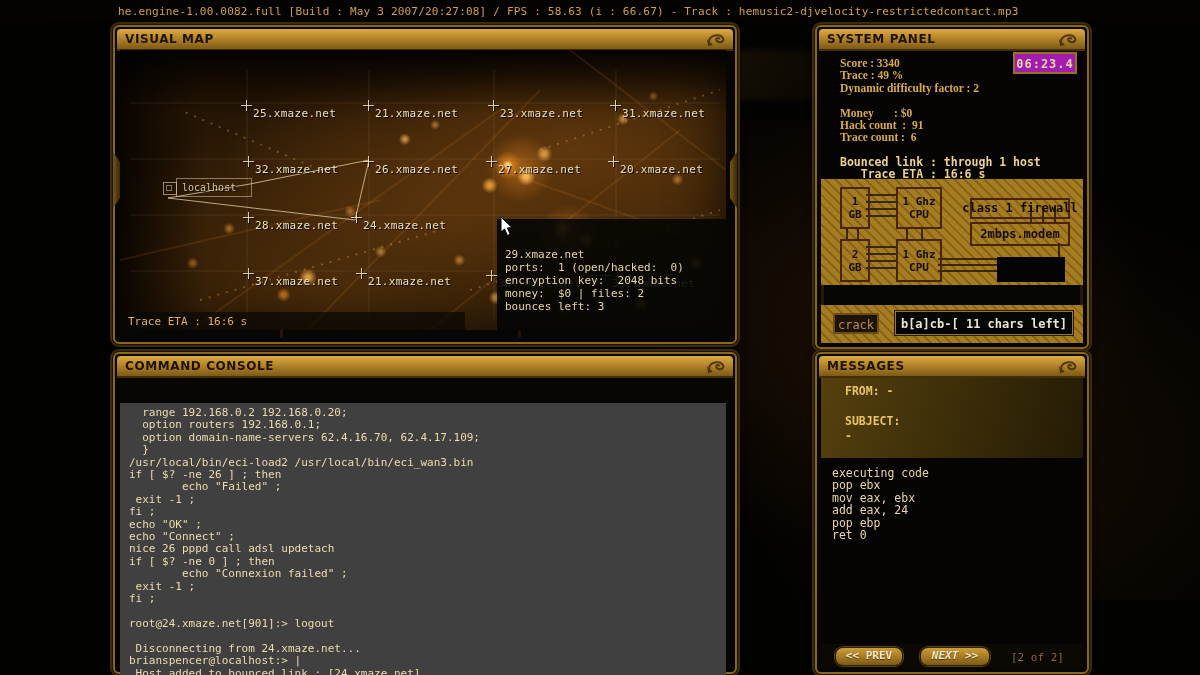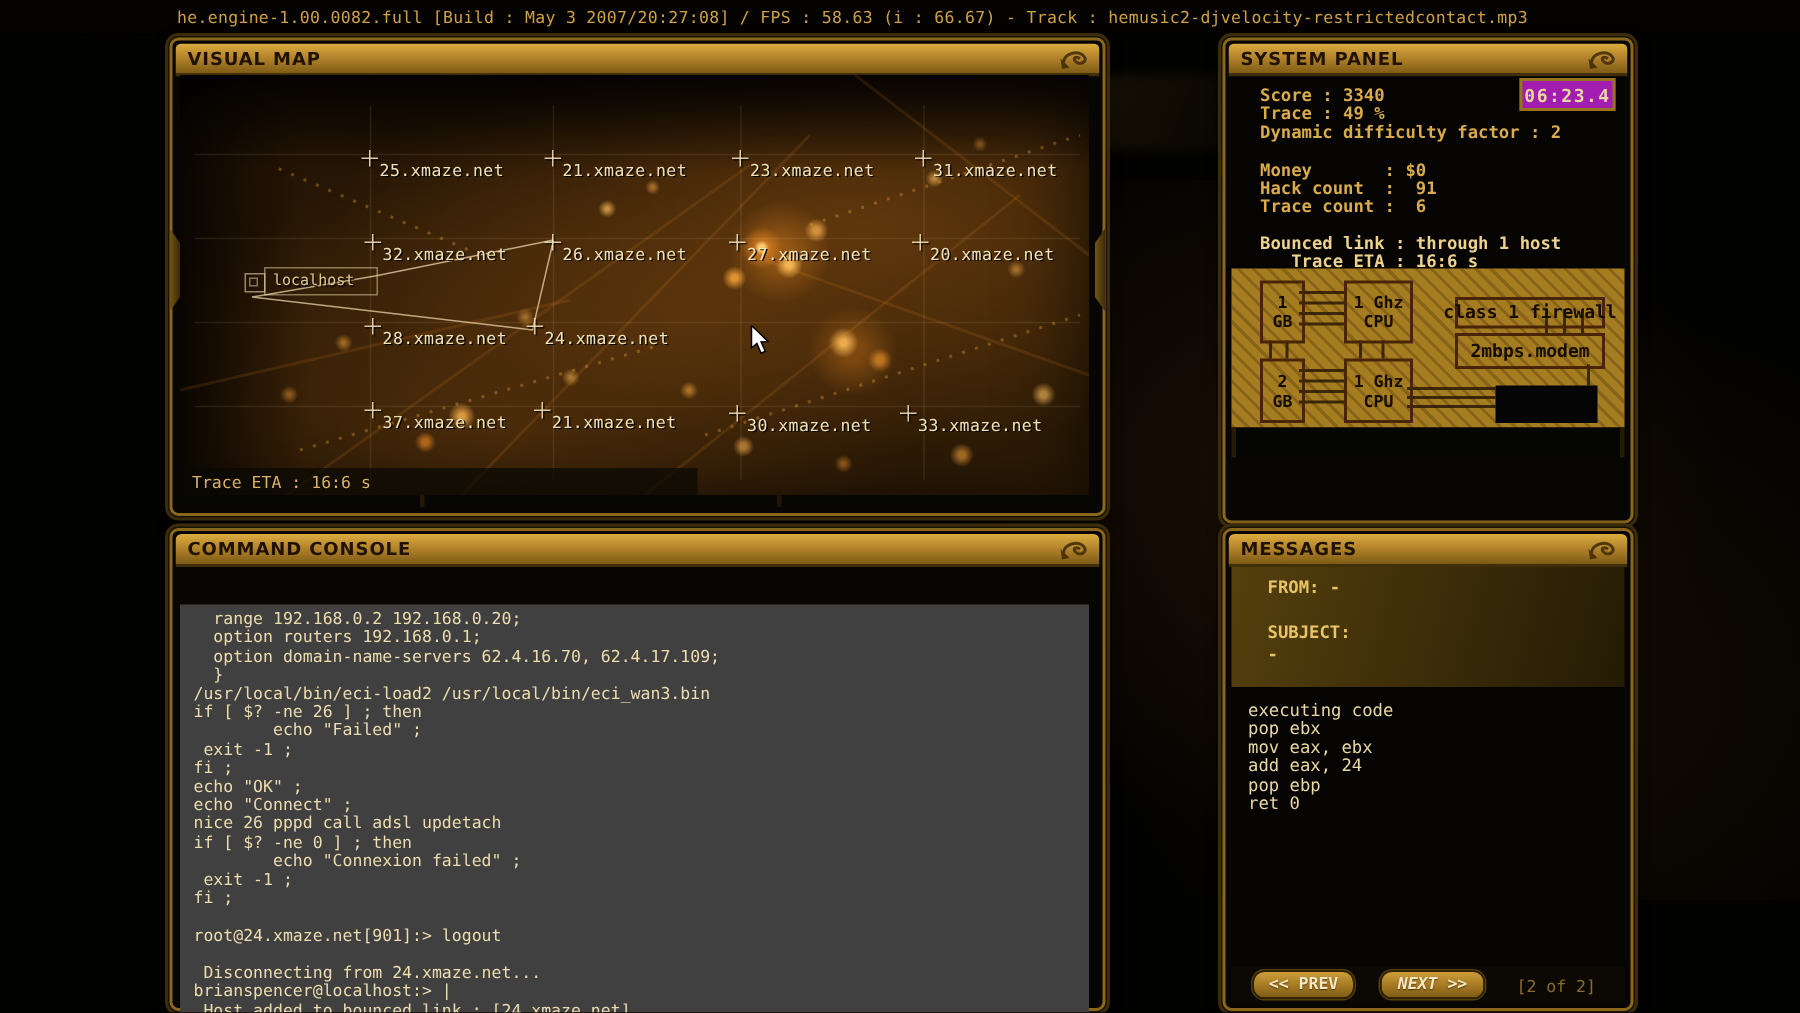--- a/index.html
+++ b/index.html
@@ -93,21 +93,21 @@
   
   #command-console{left:113px;top:352px;width:620px;height:318px;}
   #console-body{position:absolute;left:5px;top:23px;width:606px;height:291px;background:#404040;margin-top:26px;}
   #console-text{position:absolute;left:9px;top:4px;margin:0;font-family:"DejaVu Sans Mono",monospace;
       font-size:11px;line-height:12.4px;color:#ecdcae;white-space:pre;}
 
   
   #system-panel{left:815px;top:25px;width:270px;height:320px;}
   #stats-area{position:absolute;left:4px;top:24px;width:262px;height:128px;background:#050403;}
   #stats-text{position:absolute;left:19px;top:6px;margin:0;font-size:11.5px;font-weight:bold;
-      line-height:12.4px;color:#d9ab4a;white-space:pre;}
+      line-height:12.4px;color:#d9ab4a;white-space:pre;font-family:Liberation Serif, serif;}
   #bounce-text{position:absolute;left:19px;top:105px;margin:0;font-size:11.5px;font-weight:bold;
       line-height:12.4px;color:#ecd28c;white-space:pre;}
   #timer-box{position:absolute;right:6px;top:1px;width:60px;height:18px;background:#a21caf;
       border:2px solid #96741e;}
   #timer-box span{position:absolute;left:0;right:0;top:3px;text-align:center;font-size:12px;
       font-weight:bold;color:#e9d7a2;letter-spacing:1px;}
   .gold-hatch{background-color:#a57c20;
       background-image:repeating-linear-gradient(45deg,rgba(60,38,6,.28) 0 2px,transparent 2px 7px);}
   #hardware{position:absolute;left:4px;top:152px;width:262px;height:106px;}
   .hw-box{position:absolute;border:2px solid #4a2406;color:#150d02;font-weight:bold;
@@ -219,20 +219,27 @@
           <div class="map-node" style="left: 255px; top: 113px;"><span class="cross"></span><span>26.xmaze.net</span></div>
           <div class="map-node" style="left: 378px; top: 113px;"><span class="cross"></span><span>27.xmaze.net</span></div>
           <div class="map-node" style="left: 500px; top: 113px;"><span class="cross"></span><span>20.xmaze.net</span></div>
           <div class="map-node" style="left: 135px; top: 169px;"><span class="cross"></span><span>28.xmaze.net</span></div>
           <div class="map-node" style="left: 243px; top: 169px;"><span class="cross"></span><span>24.xmaze.net</span></div>
           <div class="map-node" style="left: 135px; top: 225px;"><span class="cross"></span><span>37.xmaze.net</span></div>
           <div class="map-node" style="left: 248px; top: 225px;"><span class="cross"></span><span>21.xmaze.net</span></div>
           <div class="map-node" style="left: 378px; top: 227px;"><span class="cross"></span><span>30.xmaze.net</span></div>
           <div class="map-node" style="left: 492px; top: 227px;"><span class="cross"></span><span>33.xmaze.net</span></div>
         </div>
+      <div id="host-tooltip">
+        <span id="tooltip-title">29.xmaze.net
+</span><span>ports:  1 (open/hacked:  0)
+encryption key:  2048 bits
+money:  $0 | files: 2
+bounces left: 3</span>
+      </div>
       <svg id="map-cursor" width="14" height="20" viewBox="0 0 14 20">
         <polygon points="1,0 1,15 4.6,12 7.4,18.5 10.2,17.2 7.4,11 12,10.6" fill="#ffffff" stroke="#000" stroke-width="1"></polygon>
       </svg>
       <div id="trace-band">
         <span>Trace ETA : 16:6 s</span>
       </div>
       <div class="map-bar" style="left:0;width:160px;"></div>
       <div class="map-bar" style="left:163px;width:235px;"></div>
       <div class="map-bar" style="left:401px;width:205px;"></div>
     </div>
@@ -327,20 +334,24 @@
 CPU</div>
       <div class="hw-box" id="hw-firewall">class 1 firewall</div>
       <div class="hw-box" id="hw-modem">2mbps.modem</div>
       <div class="hw-box" id="hw-ram2">2
 GB</div>
       <div class="hw-box" id="hw-cpu2">1 Ghz
 CPU</div>
       <div id="hw-blackbox"></div>
     </div>
     <div id="black-band"></div>
+    <div id="crack-row" class="gold-hatch">
+      <div id="crack-button">crack</div>
+      <div id="crack-input" role="textbox">b[a]cb-[ 11 chars left]</div>
+    </div>
   </section>
 
   <section class="panel" id="messages">
     <div class="panel-header">
       <span class="panel-title">MESSAGES</span>
       <svg class="ornament" width="22" height="16" viewBox="0 0 22 16">
         <path d="M4 11 C4 4 15 2 18 7 C20 10 15 13 12 10 C10 8 12 6 15 8" stroke="#3f2a06" fill="none" stroke-width="2"></path>
         <path d="M2 8 L8 14 L3 15 Z" fill="#3f2a06"></path>
       </svg>
     </div>

